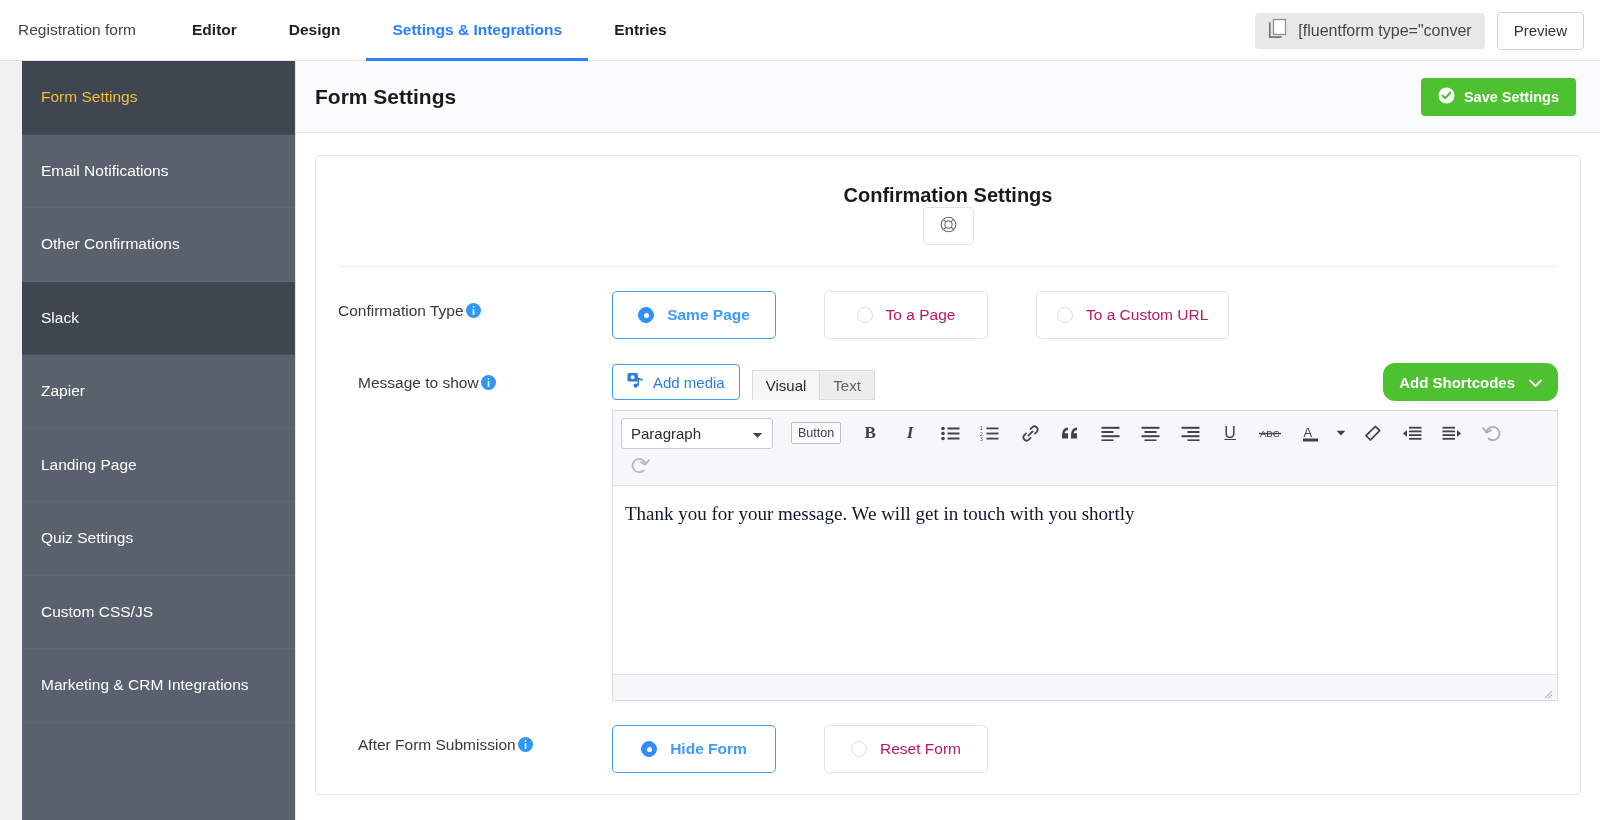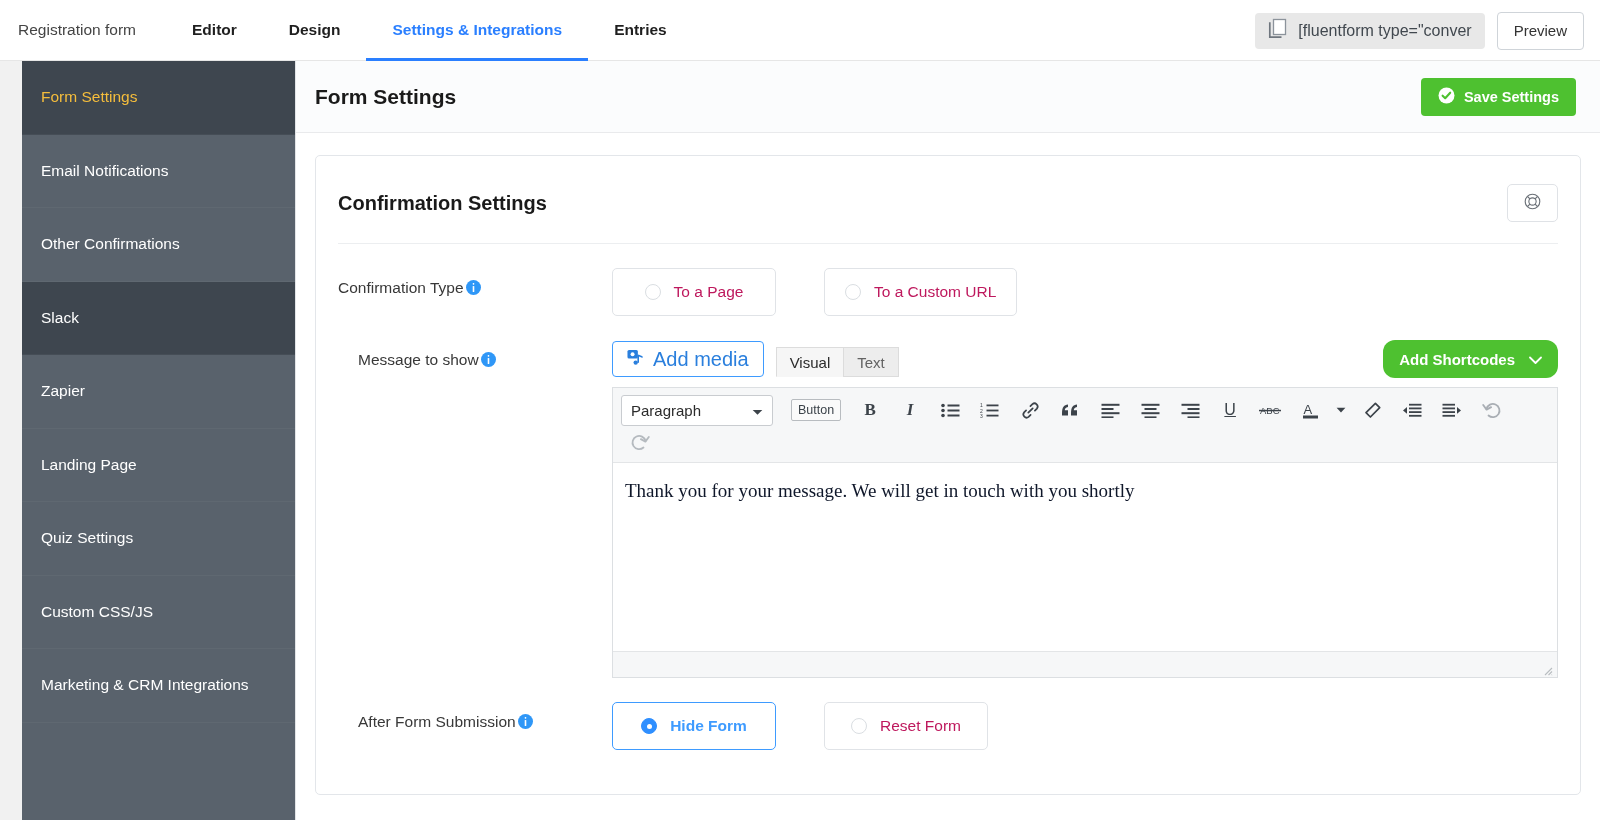--- a/index.html
+++ b/index.html
@@ -137,20 +137,21 @@
     border: 1px solid #e3e6ea;
     border-radius: 5px;
     background: #fff;
     padding: 0 22px;
     min-height: 640px;
   }
   .card-head {
     display: flex; align-items: center;
     padding: 28px 0 21px 0;
     border-bottom: 1px solid #eceef0;
+    flex-direction: column;
   }
   .card-title { font-size: 20px; font-weight: bold; color: #1a1a1a; }
   .help-btn {
     width: 51px; height: 38px;
     border: 1px solid #dfe2e6;
     border-radius: 5px;
     background: #fff;
     display: flex; align-items: center; justify-content: center;
     cursor: pointer;
   }
@@ -197,21 +198,21 @@
   }
 
   
   .ed-toolbar-top { display: flex; align-items: center; gap: 9px; margin-bottom: 9px; }
   .addmedia-btn {
     height: 36px;
     border: 1px solid #3e9bff;
     border-radius: 4px;
     background: #fff;
     color: #2a7fdd;
-    font-size: 20px;
+    font-size: 15px;
     padding: 0 14px;
     display: flex; align-items: center; gap: 9px;
     cursor: pointer;
     font-family: inherit;
   }
   .vt-tabs { display: flex; margin-left: 4px; align-items: flex-end; height: 36px; }
   .vt-tab {
     height: 30px;
     padding: 0 13px;
     display: flex; align-items: center;
@@ -373,20 +374,24 @@
             <span class="info-ico">
               <svg width="15" height="15" viewBox="0 0 15 15">
                 <circle cx="7.5" cy="7.5" r="7.5" fill="#2f97f7"></circle>
                 <rect x="6.7" y="3" width="1.6" height="1.7" rx="0.6" fill="#fff"></rect>
                 <rect x="6.7" y="6" width="1.6" height="6" rx="0.6" fill="#fff"></rect>
               </svg>
             </span>
           </div>
           <div class="row-field">
             <div class="radio-group">
+              <div class="radio-card selected">
+                <span class="dot"></span>
+                <span>Same Page</span>
+              </div>
               <div class="radio-card">
                 <span class="dot"></span>
                 <span>To a Page</span>
               </div>
               <div class="radio-card">
                 <span class="dot"></span>
                 <span>To a Custom URL</span>
               </div>
             </div>
           </div>

